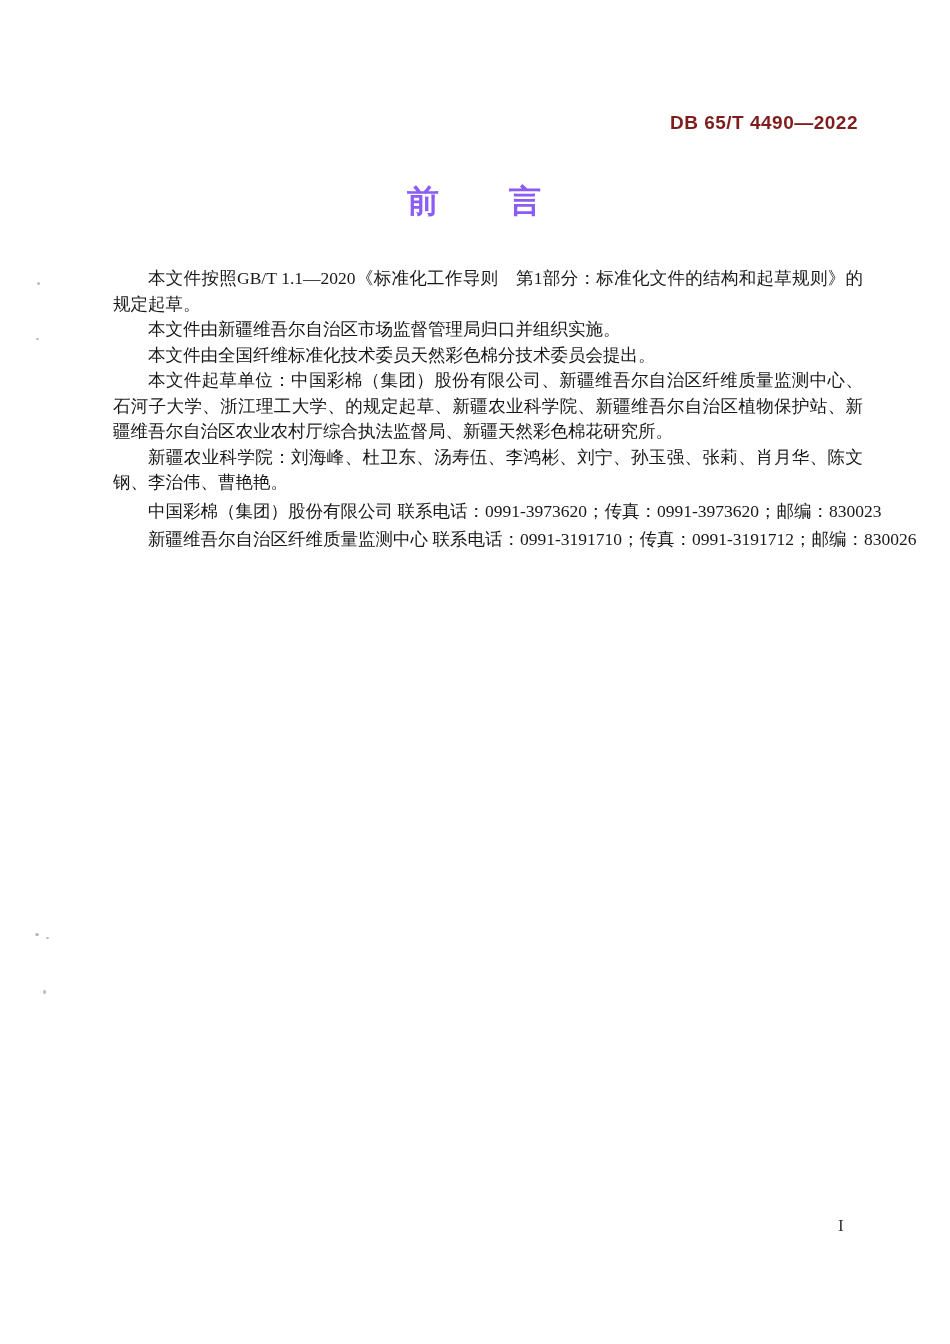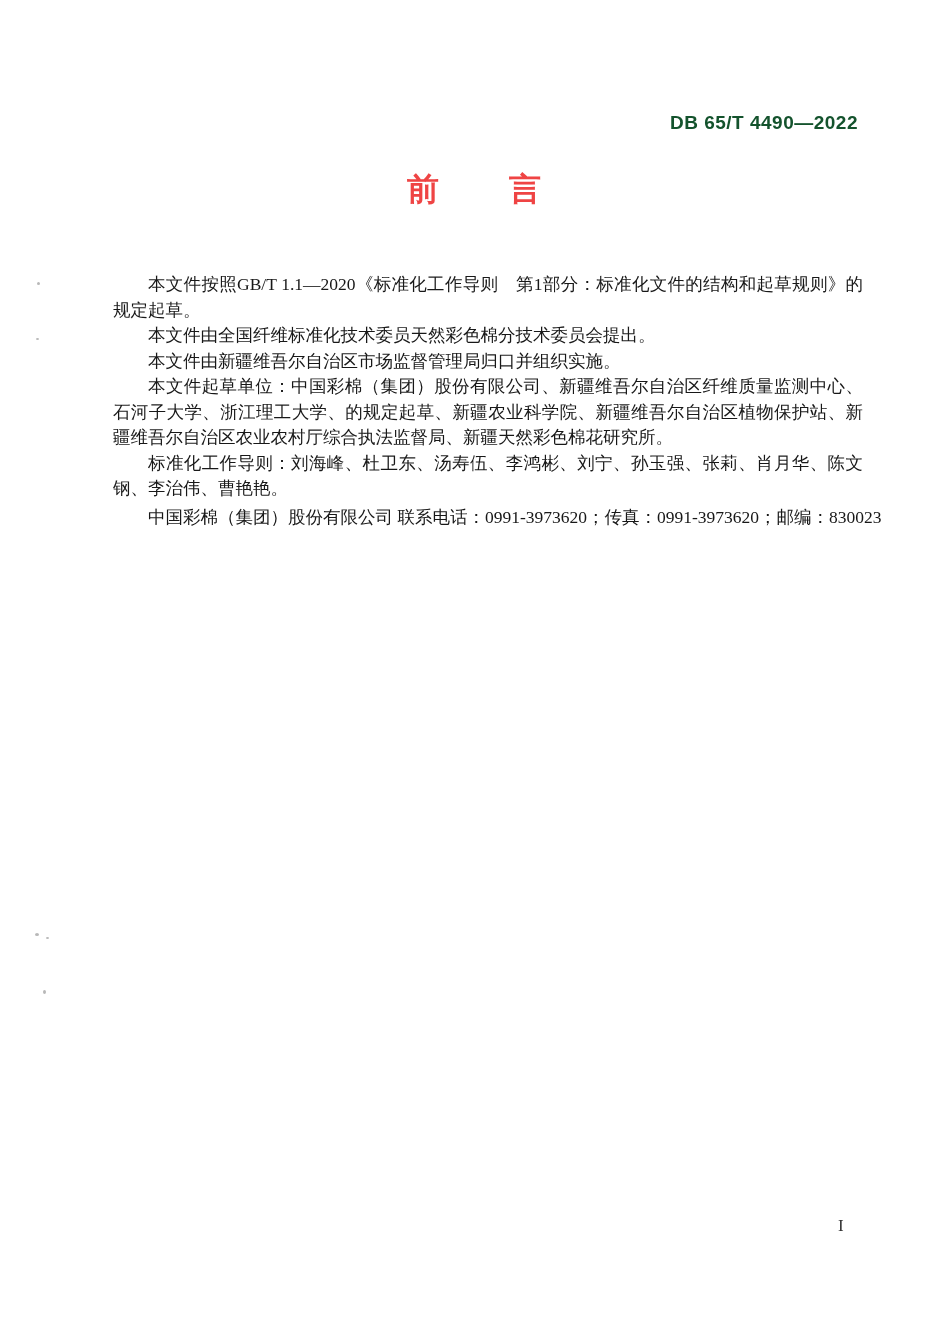--- a/index.html
+++ b/index.html
@@ -18,37 +18,37 @@
     overflow: hidden;
   }
   .doc-code {
     position: absolute;
     top: 112px;
     right: 92px;
     font-family: "Liberation Sans", "DejaVu Sans", sans-serif;
     font-weight: 700;
     font-size: 19px;
     letter-spacing: 0.5px;
-    color: #14532d;
+    color: #7f1d1d;
   }
   .title {
     position: absolute;
-    top: 168px;
+    top: 180px;
     left: 0;
     width: 100%;
     margin: 0;
     text-align: center;
     font-size: 32px;
     font-weight: 700;
     letter-spacing: 2px;
-    color: #ef4444;
+    color: #8b5cf6;
   }
   .content {
     position: absolute;
-    top: 272px;
+    top: 266px;
     left: 113px;
     width: 750px;
     font-size: 17.5px;
     line-height: 25.5px;
     text-align: justify;
     color: #181818;
   }
   .content p {
     margin: 0;
     text-indent: 2em;
@@ -84,27 +84,28 @@
 <body>
 
 <div class="page">
 
   <div class="doc-code">DB 65/T 4490—2022</div>
 
   <h1 class="title">前　　言</h1>
 
   <div class="content">
     <p>本文件按照GB/T 1.1—2020《标准化工作导则　第1部分：标准化文件的结构和起草规则》的规定起草。</p>
+    <p>本文件由新疆维吾尔自治区市场监督管理局归口并组织实施。</p>
     <p>本文件由全国纤维标准化技术委员天然彩色棉分技术委员会提出。</p>
-    <p>本文件由新疆维吾尔自治区市场监督管理局归口并组织实施。</p>
     <p>本文件起草单位：中国彩棉（集团）股份有限公司、新疆维吾尔自治区纤维质量监测中心、石河子大学、浙江理工大学、的规定起草、新疆农业科学院、新疆维吾尔自治区植物保护站、新疆维吾尔自治区农业农村厅综合执法监督局、新疆天然彩色棉花研究所。</p>
-    <p>标准化工作导则：刘海峰、杜卫东、汤寿伍、李鸿彬、刘宁、孙玉强、张莉、肖月华、陈文钢、李治伟、曹艳艳。</p>
+    <p>新疆农业科学院：刘海峰、杜卫东、汤寿伍、李鸿彬、刘宁、孙玉强、张莉、肖月华、陈文钢、李治伟、曹艳艳。</p>
 
     <div class="contacts">
       <p>中国彩棉（集团）股份有限公司 联系电话：0991-3973620；传真：0991-3973620；邮编：830023</p>
+      <p>新疆维吾尔自治区纤维质量监测中心 联系电话：0991-3191710；传真：0991-3191712；邮编：830026</p>
     </div>
   </div>
 
   <div class="page-number">I</div>
 
   <span class="speck s1"></span>
   <span class="speck s2"></span>
   <span class="speck s3"></span>
   <span class="speck s4"></span>
   <span class="speck s5"></span>

